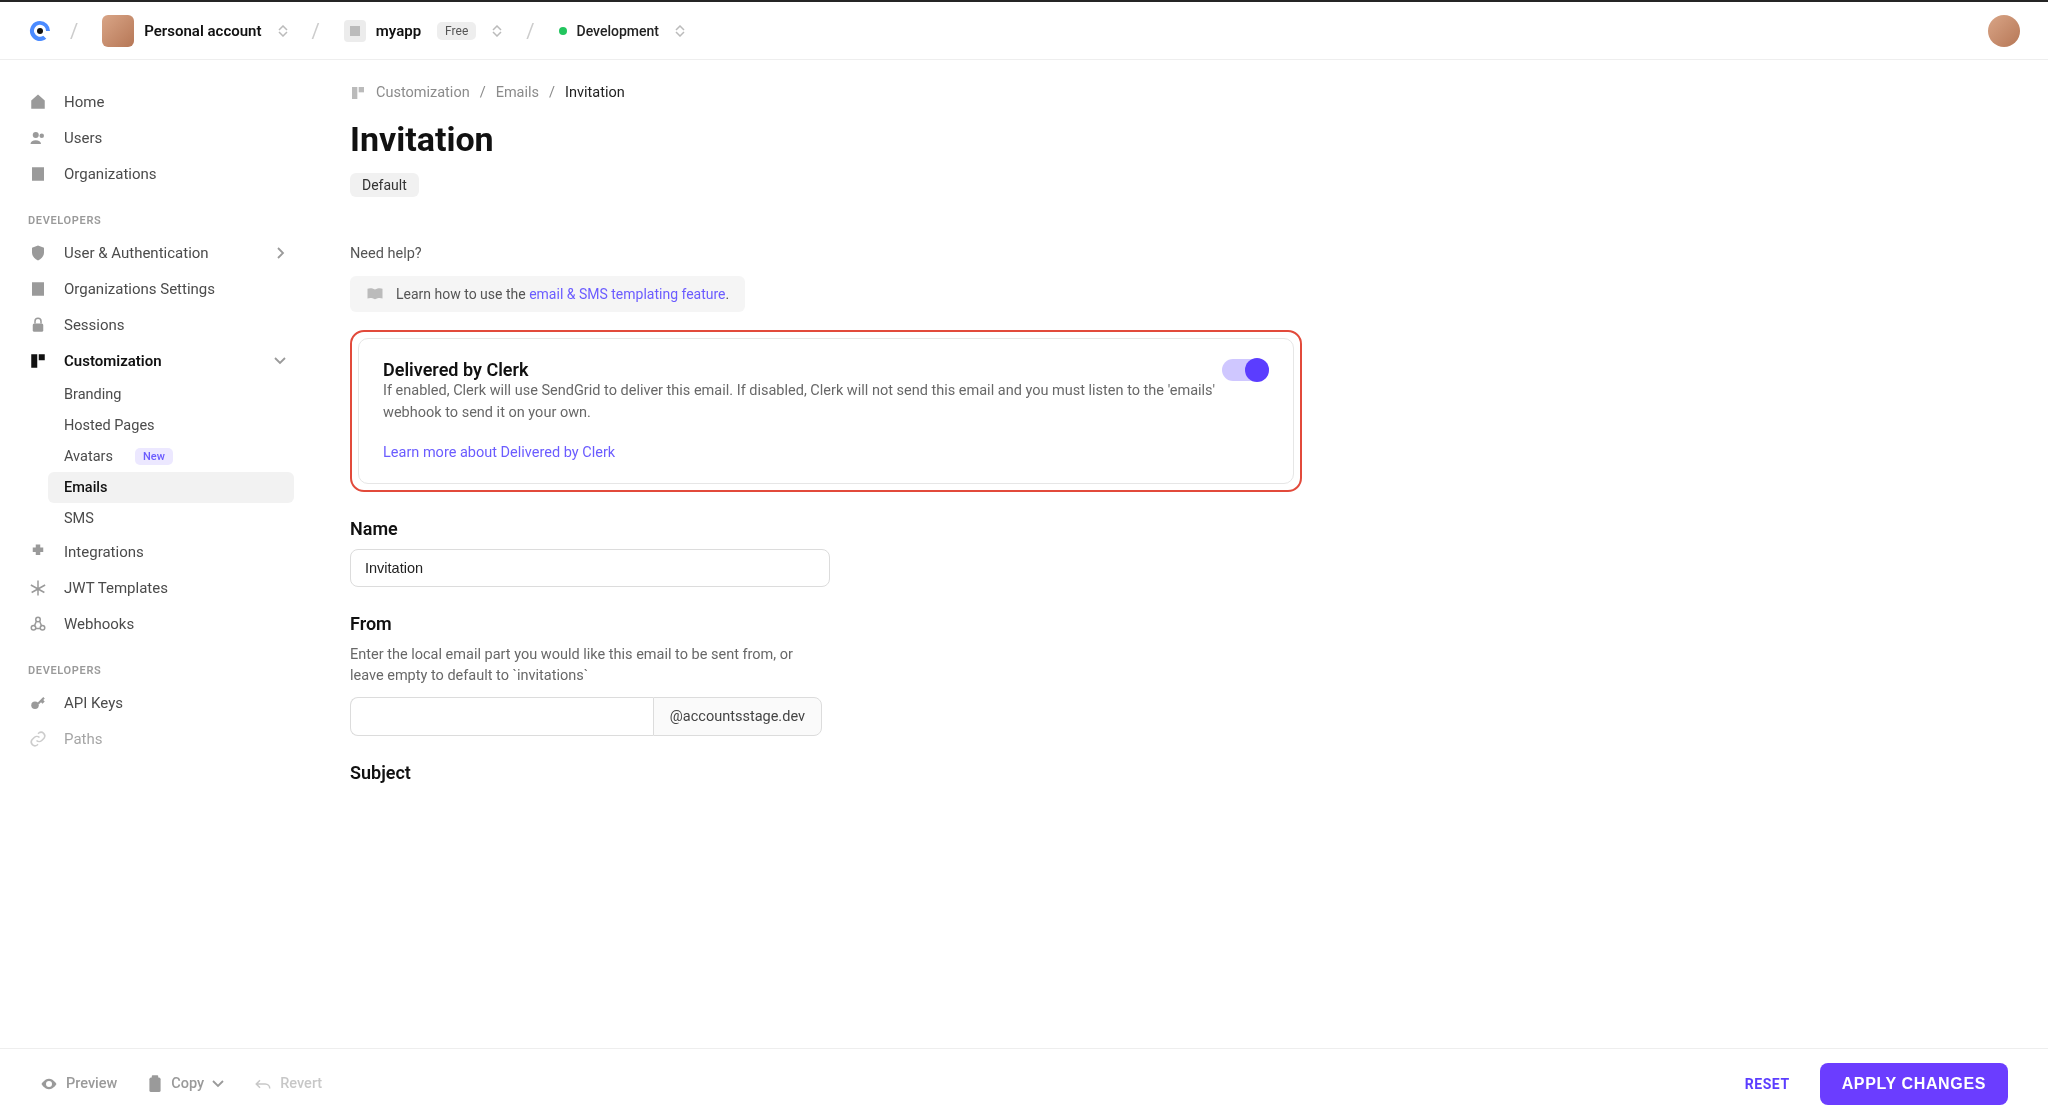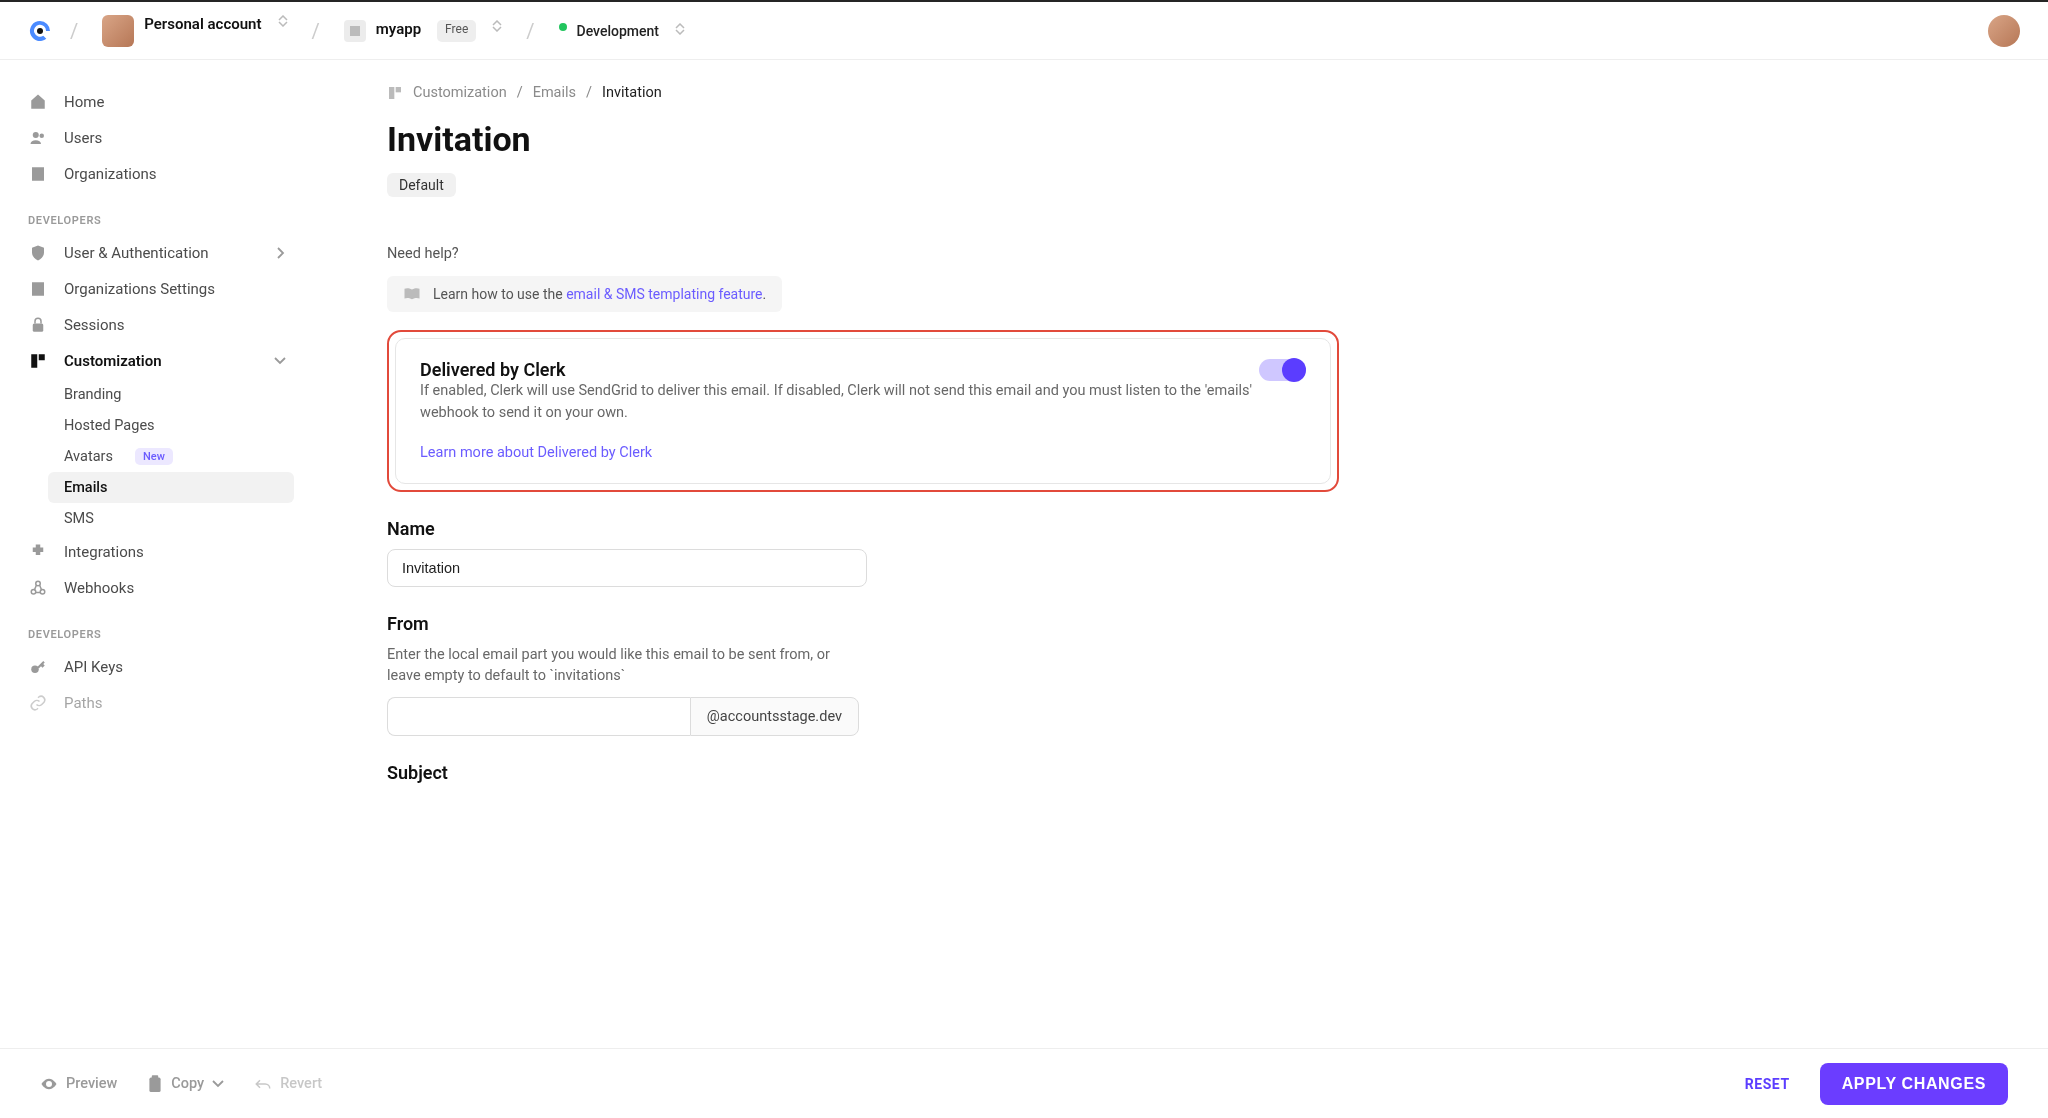--- a/index.html
+++ b/index.html
@@ -2,34 +2,34 @@
 <html><head>
 <meta charset="utf-8">
 <style>
   * { box-sizing: border-box; margin: 0; padding: 0; }
   body { font-family: -apple-system, BlinkMacSystemFont, "Segoe UI", Roboto, sans-serif; background: #fff; color: #111; font-size: 14px; }
   
   
   .topbar { display:flex; align-items:center; height:60px; border-top:2px solid #252525; border-bottom:1px solid #eee; padding:0 28px; gap:14px; }
   .logo { width:24px; height:24px; position:relative; }
   .sep { color:#ccc; font-size:20px; margin:0 4px; }
-  .breadcrumb-item { display:flex; gap:10px; padding:4px 6px; border-radius:6px; }
+  .breadcrumb-item { display:flex; align-items:center; gap:10px; padding:4px 6px; border-radius:6px; }
   .avatar-sm { width:32px; height:32px; border-radius:6px; background:linear-gradient(135deg,#d9a587,#b67756); }
   .acct-name { font-weight:600; font-size:15px; }
   .chev-updown { display:flex; flex-direction:column; color:#bbb; margin-left:6px; line-height:0.6; }
   .app-ic { width:22px; height:22px; background:#ececec; border-radius:4px; display:flex; align-items:center; justify-content:center; }
   .app-ic::before{content:""; width:10px; height:10px; background:#bbb;}
   .plan-pill { font-size:12px; padding:2px 8px; border-radius:5px; background:#eee; color:#555; margin-left:6px; }
   .env-dot{ width:8px; height:8px; background:#22c55e; border-radius:50%; }
   .env-name{ font-weight:500; color:#222; }
   .topbar-spacer{ flex:1; }
   .avatar-round{ width:32px; height:32px; border-radius:50%; background:linear-gradient(135deg,#d9a587,#b67756); }
 
   
-  .page { display:flex; min-height: calc(100vh - 60px - 70px); gap: 37px; }
+  .page { display:flex; min-height: calc(100vh - 60px - 70px); }
   
   
   .sidebar { width:310px; padding:24px 0 24px 0; background:#fff; }
   .nav-item { display:flex; align-items:center; gap:16px; padding:8px 24px 8px 28px; color:#4b4b4b; cursor:pointer; font-size:15px; }
   .nav-item .ic { width:20px; height:20px; display:flex; align-items:center; justify-content:center; color:#9a9a9a; }
   .nav-item.active { font-weight:600; color:#111; }
   .nav-item.active .ic { color:#111; }
   .nav-child { padding-left:64px; font-size:14.5px; padding-top:7px; padding-bottom:7px; }
   .nav-child.sel { background:#f2f2f2; border-radius:6px; margin:0 16px 0 48px; padding-left:16px; font-weight:500; color:#111;}
   .nav-section { font-size:11px; letter-spacing:0.06em; color:#9a9a9a; font-weight:600; padding:22px 0 8px 28px; }
@@ -223,20 +223,28 @@
     <div class="nav-item">
       <span class="ic">
           <svg width="18" height="18" viewBox="0 0 24 24" fill="currentColor">
             <path d="M9 2h6v4h4v6h-4v4h-6v-4H5V6h4z"></path>
           </svg>
         </span>
       <span>Integrations</span>
     </div>
     <div class="nav-item">
       <span class="ic">
+          <svg width="18" height="18" viewBox="0 0 24 24" fill="currentColor">
+            <path d="M11 2h2v20h-2zM3 7l18 10-1 2L2 9zM3 17L21 7l1 2L4 19z"></path>
+          </svg>
+        </span>
+      <span>JWT Templates</span>
+    </div>
+    <div class="nav-item">
+      <span class="ic">
           <svg width="18" height="18" viewBox="0 0 24 24" fill="none" stroke="currentColor" stroke-width="2">
             <circle cx="6" cy="17" r="3"></circle>
             <circle cx="18" cy="17" r="3"></circle>
             <circle cx="12" cy="6" r="3"></circle>
             <path d="M10 8l-3 7M14 8l3 7M8 18h8"></path>
           </svg>
         </span>
       <span>Webhooks</span>
     </div>
 

